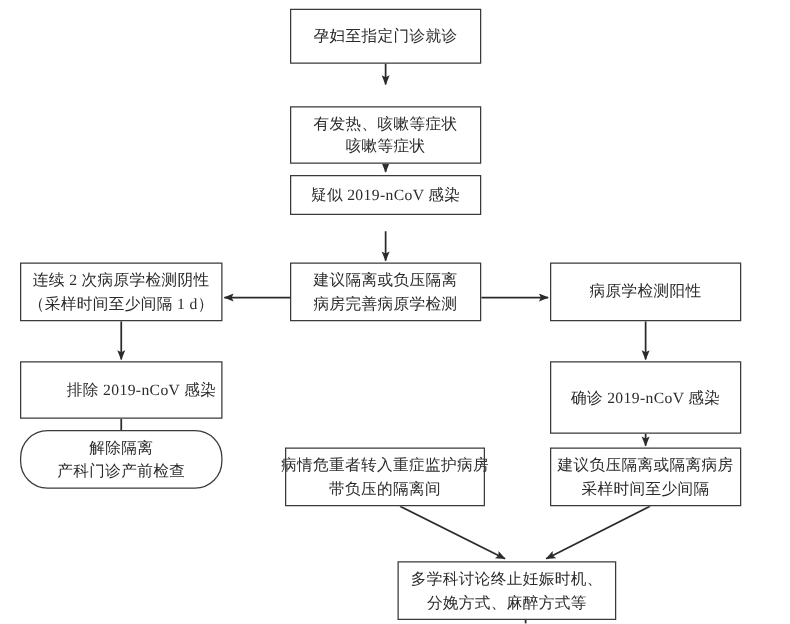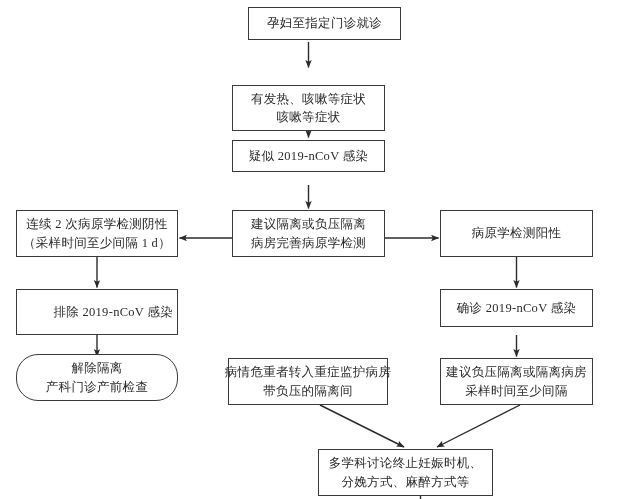--- a/index.html
+++ b/index.html
@@ -77,21 +77,21 @@
 
     <line x1="516.5" y1="335" x2="516.5" y2="356.5" stroke="#2b2b2b" stroke-width="1.4" marker-end="url(#ah)"></line>
 
     <line x1="320" y1="405" x2="404" y2="447" stroke="#2b2b2b" stroke-width="1.4" marker-end="url(#ah)"></line>
 
     <line x1="520" y1="405" x2="437" y2="447" stroke="#2b2b2b" stroke-width="1.4" marker-end="url(#ah)"></line>
 
     <line x1="420.5" y1="496" x2="420.5" y2="499" stroke="#2b2b2b" stroke-width="1.4"></line>
   </svg>
 
-  <div class="node" style="left:248px; top:7px; width:153px; height:33px;">
+  <div class="node" style="left:232px; top:7px; width:153px; height:44px;">
     <span class="line">孕妇至指定门诊就诊</span>
   </div>
 
   <div class="node" style="left:232px; top:85px; width:153px; height:46px;">
     <span class="line">有发热、咳嗽等症状</span>
     <span class="line">咳嗽等症状</span>
   </div>
 
   <div class="node" style="left:232px; top:124px; width:153px; height:32px;margin-top:16px;">
     <span class="line">疑似 2019-nCoV 感染</span>
@@ -108,25 +108,25 @@
   </div>
 
   <div class="node" style="left:440px; top:210px; width:153px; height:47px;">
     <span class="line">病原学检测阳性</span>
   </div>
 
   <div class="node" style="left:16px; top:289px; width:162px; height:46px;align-items:flex-end;">
     <span class="line">排除 2019-nCoV 感染</span>
   </div>
 
-  <div class="node" style="left:440px; top:289px; width:153px; height:38px;">
+  <div class="node" style="left:440px; top:289px; width:153px; height:58px;">
     <span class="line">确诊 2019-nCoV 感染</span>
   </div>
 
-  <div class="node" style="left:16px; top:354px; width:162px; height:47px;border-radius:22px;">
+  <div class="node" style="left:16px; top:344px; width:162px; height:47px;border-radius:22px;">
     <span class="line">解除隔离</span>
     <span class="line">产科门诊产前检查</span>
   </div>
 
   <div class="node" style="left:228px; top:358px; width:160px; height:47px;">
     <span class="line">病情危重者转入重症监护病房</span>
     <span class="line">带负压的隔离间</span>
   </div>
 
   <div class="node" style="left:440px; top:358px; width:153px; height:47px;">

